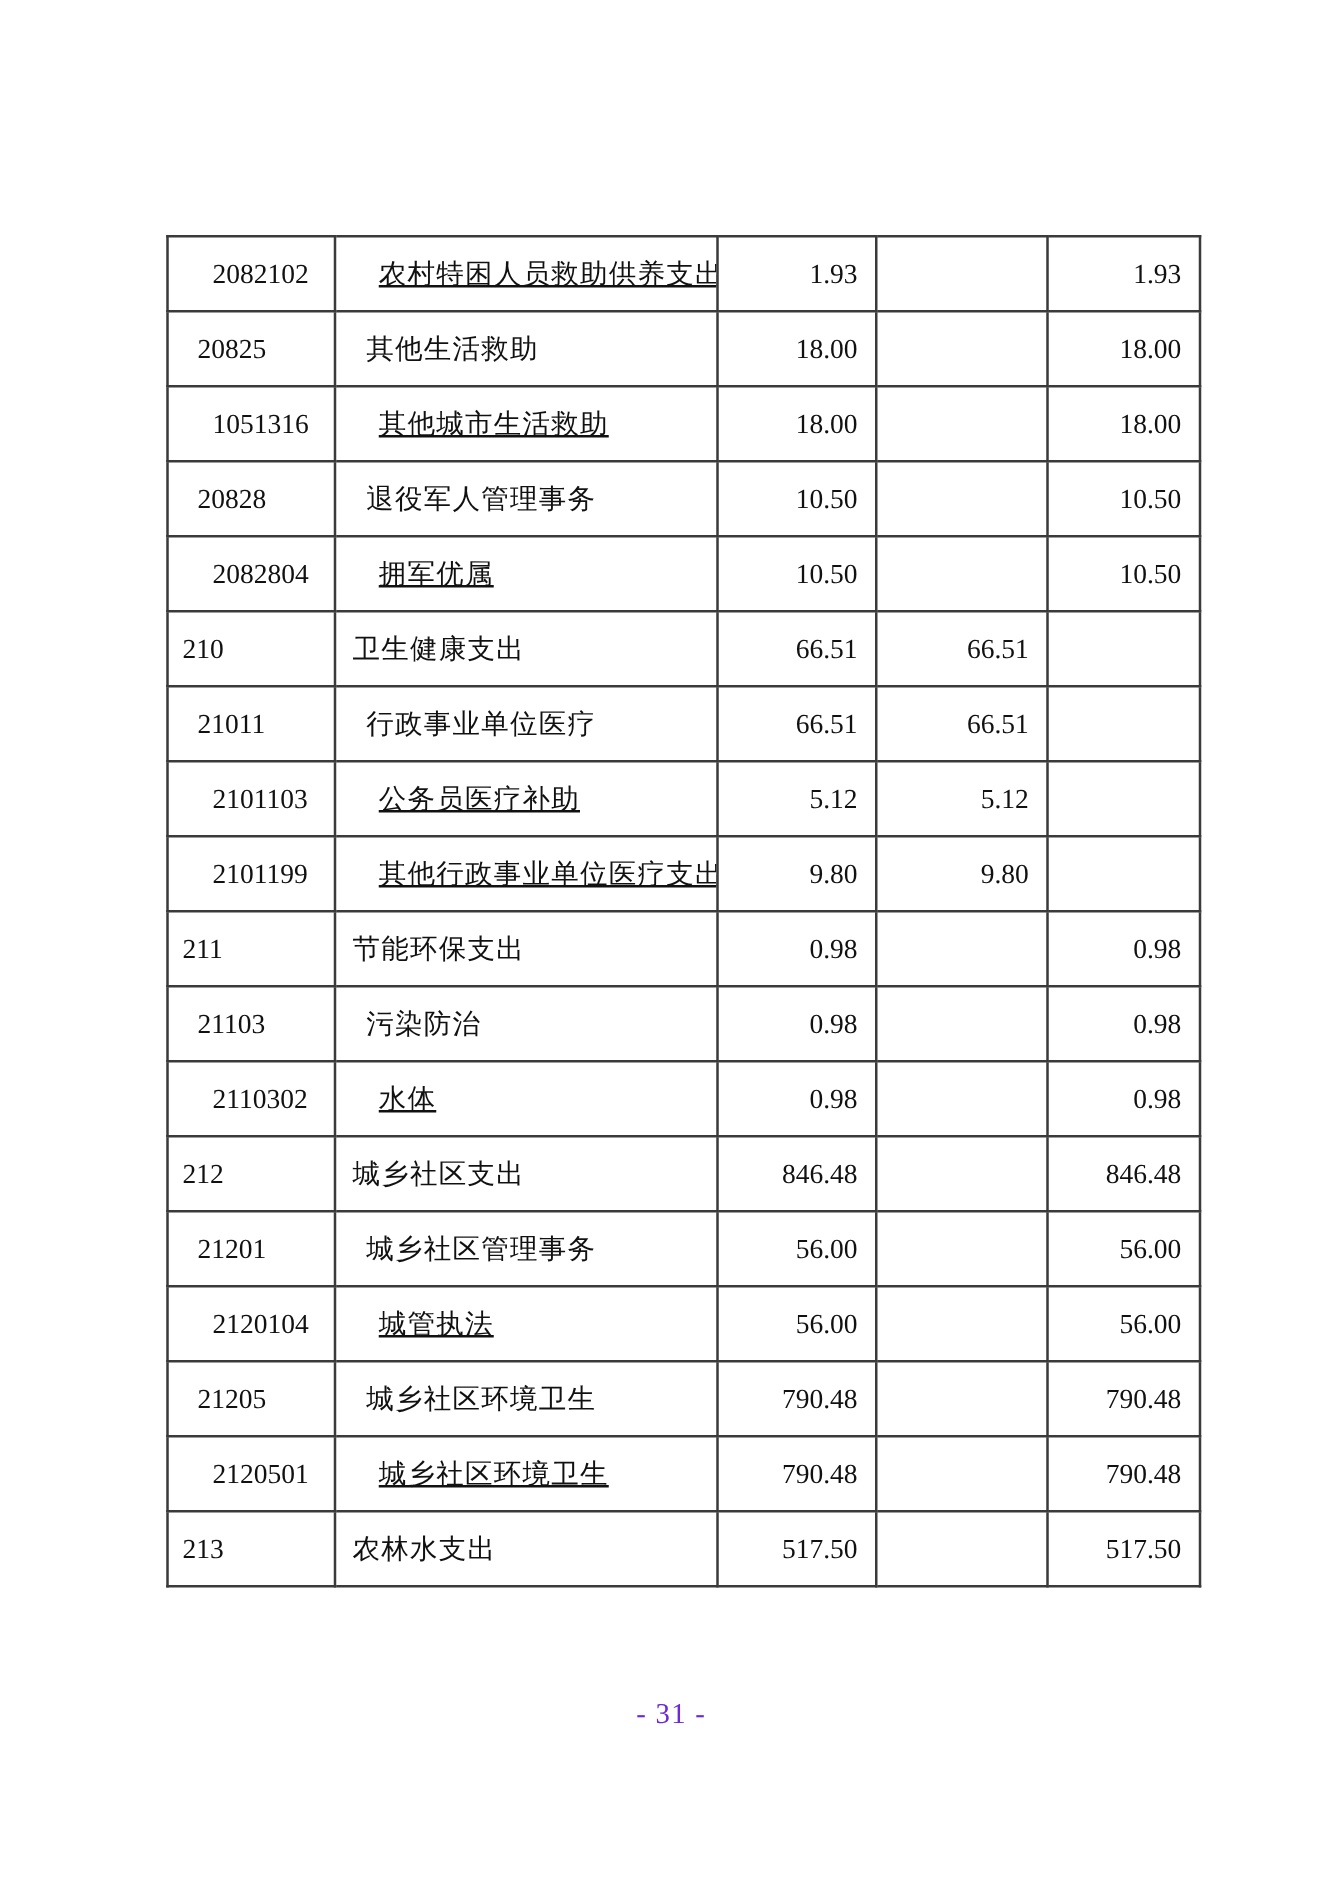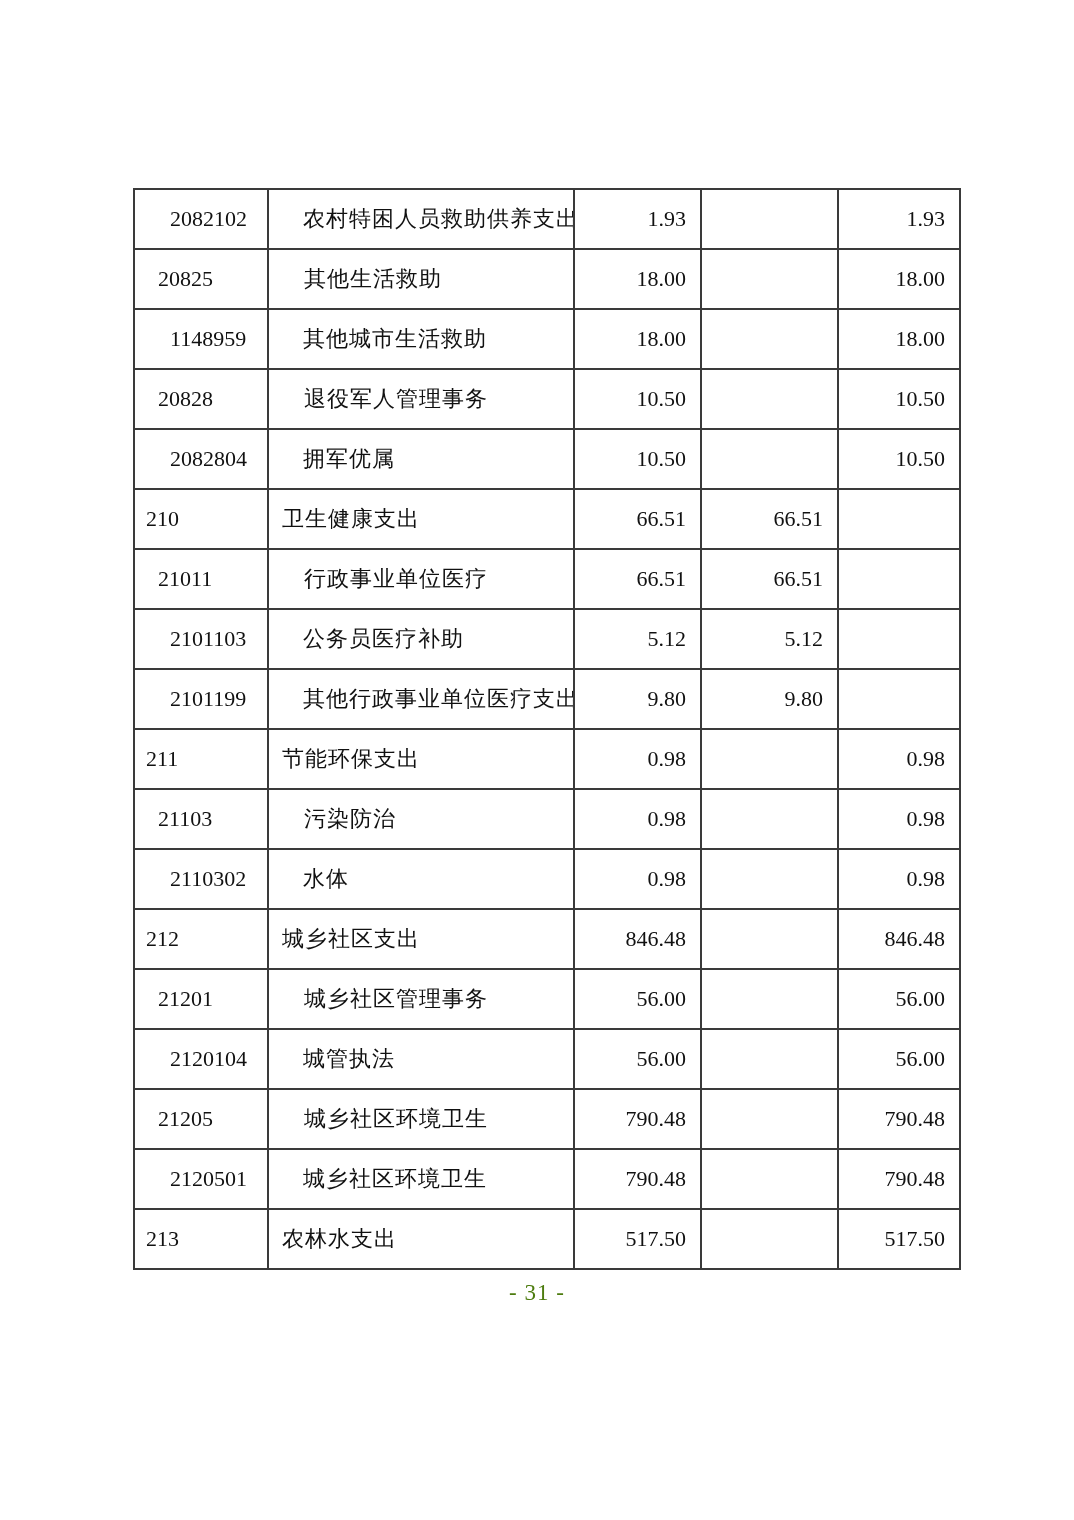--- a/index.html
+++ b/index.html
@@ -27,30 +27,30 @@
     overflow: hidden;
     white-space: nowrap;
   }
   td.code-cell { text-align: left; }
   td.name-cell { text-align: left; letter-spacing: 1px; }
   td.num-cell  { text-align: right; padding-right: 14px; font-variant-numeric: lining-nums; margin-top: 11px; }
   td.code-cell.ind-1 { padding-left: 11px; }
   td.code-cell.ind-2 { padding-left: 23px; }
   td.code-cell.ind-3 { padding-left: 35px; }
   td.name-cell.ind-1 { padding-left: 13px; }
-  td.name-cell.ind-2 { padding-left: 35px; }
-  td.name-cell.ind-3 { padding-left: 34px; }
+  td.name-cell.ind-2 { padding-left: 24px; }
+  td.name-cell.ind-3 { padding-left: 34px; text-decoration: underline; }
   .page-number {
     position: absolute;
-    left: 0; top: 1280px;
+    left: 0; top: 1358px;
     width: 1074px;
     text-align: center;
     font-size: 23px;
     letter-spacing: 1px;
-    color: #4d7c0f;
+    color: #6d28d9;
   }
 </style>
 </head>
 <body>
 
 <div class="page">
   <table class="budget-table">
     <colgroup>
       <col style="width:134px">
       <col style="width:306px">
@@ -67,21 +67,21 @@
     <td class="num-cell">1.93</td>
   </tr>
         <tr class="table-row">
     <td class="code-cell ind-2">20825</td>
     <td class="name-cell ind-2">其他生活救助</td>
     <td class="num-cell">18.00</td>
     <td class="num-cell"></td>
     <td class="num-cell">18.00</td>
   </tr>
         <tr class="table-row">
-    <td class="code-cell ind-3">1148959</td>
+    <td class="code-cell ind-3">1051316</td>
     <td class="name-cell ind-3">其他城市生活救助</td>
     <td class="num-cell">18.00</td>
     <td class="num-cell"></td>
     <td class="num-cell">18.00</td>
   </tr>
         <tr class="table-row">
     <td class="code-cell ind-2">20828</td>
     <td class="name-cell ind-2">退役军人管理事务</td>
     <td class="num-cell">10.50</td>
     <td class="num-cell"></td>

